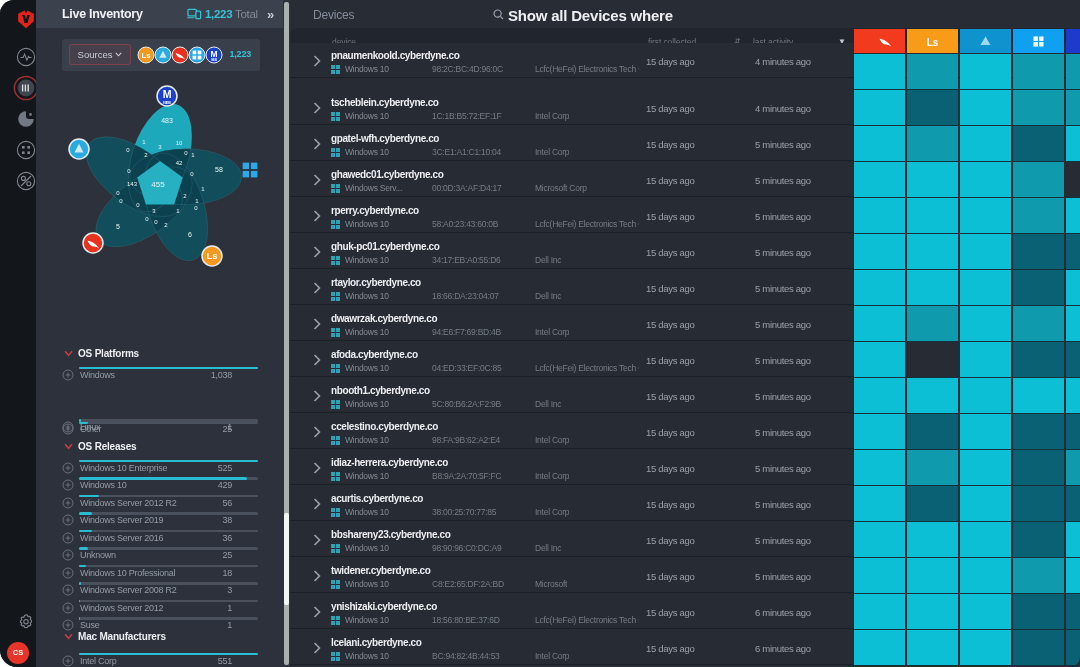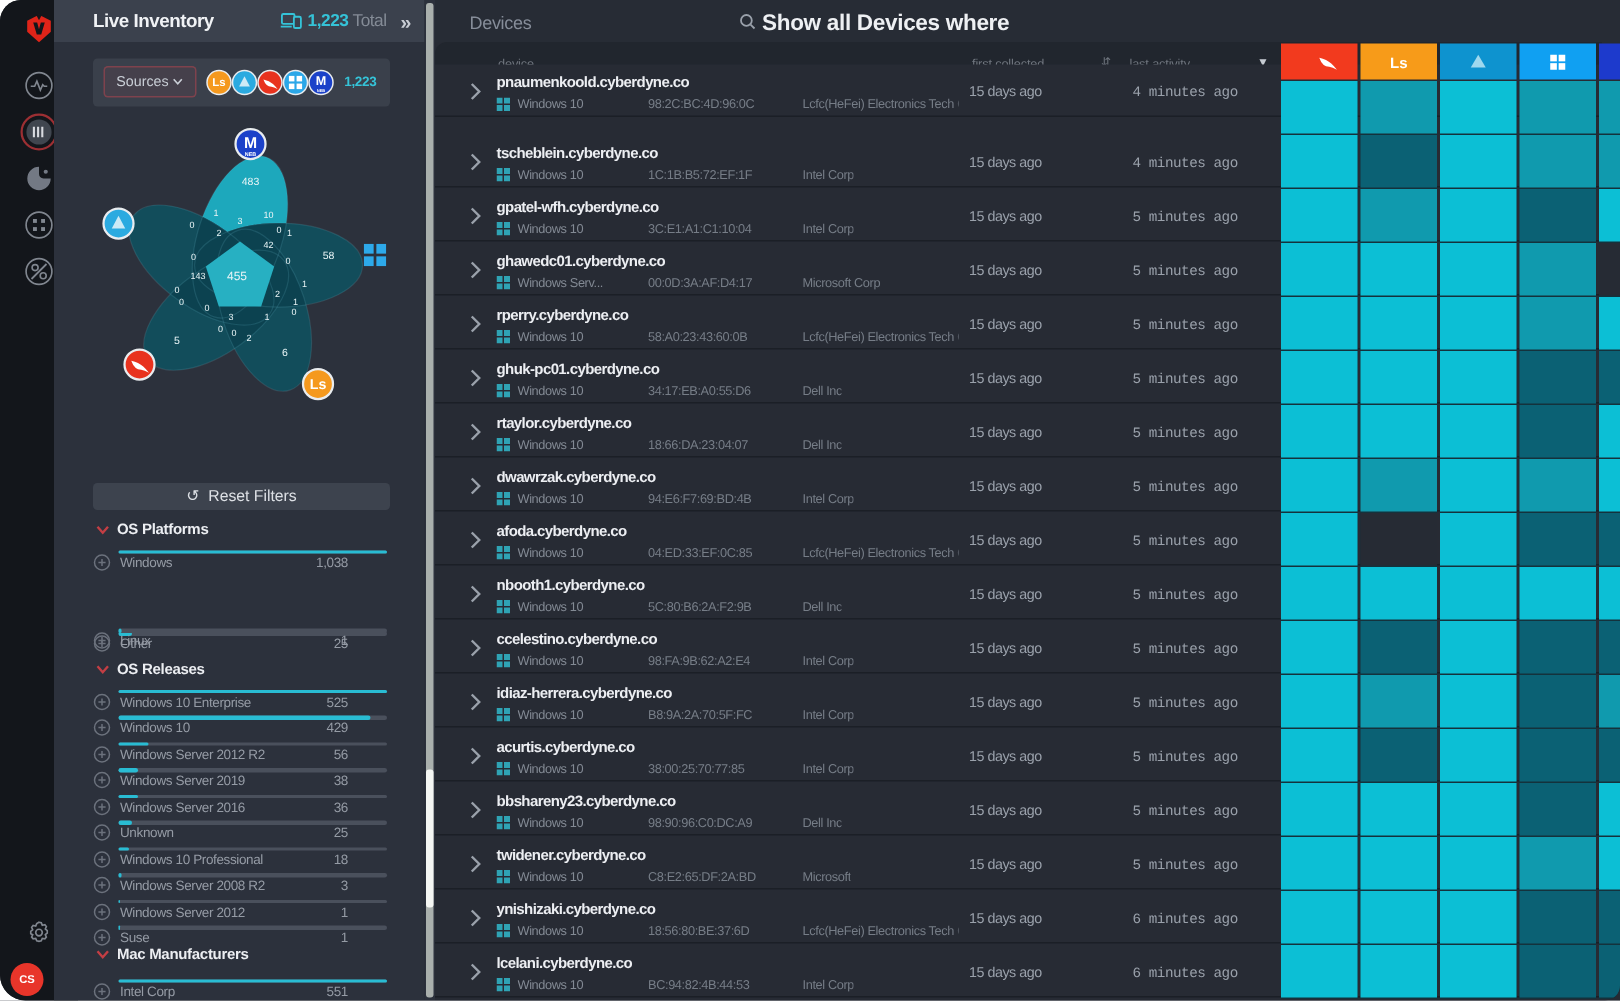--- a/index.html
+++ b/index.html
@@ -38,21 +38,21 @@
 .thead { position:absolute; left:0; top:28px; width:778px; height:26px; background:#21262e; border-radius:8px 0 0 0; }
 .thead span { position:absolute; top:9px; font-size:8.5px; color:#70767f; letter-spacing:-0.1px; }
 .trow { position:absolute; left:0; width:790px; height:35px; background:#272b34; border-bottom:1px solid #1b1f26; }
 .chev { position:absolute; left:23px; top:12px; }
 .dname { position:absolute; left:41px; top:7px; font-size:10px; font-weight:bold; color:#eceef2; letter-spacing:-0.4px; }
 .dsub { position:absolute; left:41px; top:21px; font-size:8.5px; color:#838a94; letter-spacing:-0.25px; display:flex; align-items:center; }
 .osn { width:87px; display:inline-block; overflow:hidden; white-space:nowrap; }
 .mac { width:103px; display:inline-block; color:#767d87; overflow:hidden; white-space:nowrap; }
 .mfr { display:inline-block; color:#767d87; max-width:104px; overflow:hidden; white-space:nowrap; }
 .fc { position:absolute; left:356px; top:13px; font-size:9.5px; color:#9aa1ab; letter-spacing:-0.3px; }
-.la { position:absolute; left:465px; top:13px; font-size:9.5px; color:#9aa1ab; letter-spacing:-0.3px;font-family:Liberation Mono, monospace; }
+.la { position:absolute; left:465px; top:13px; font-size:9.5px; color:#9aa1ab; letter-spacing:-0.3px; }
 .hcol { position:absolute; top:29px; width:51px; height:24px; }
 .hcolcells { position:absolute; top:54px; width:51px; background:#14323c; font-size:0; }
 .hc { width:51px; height:35px; margin-bottom:1px; }
 .dsub svg { flex:0 0 auto; }
 </style></head>
 <body>
 <div class="app">
 <div class="main">
   <div class="topbar">
     <div class="mtitle">Devices</div>
@@ -711,21 +711,20 @@
         <path d="M43 71.8 L47.5 80.4 L38.5 80.4 Z" fill="#cdeaf6"></path>
         <rect x="206.62" y="90.62" width="6.4799999999999995" height="6.4799999999999995" fill="#2da9ea"></rect>
         <rect x="214.9" y="90.62" width="6.4799999999999995" height="6.4799999999999995" fill="#2da9ea"></rect>
         <rect x="206.62" y="98.9" width="6.4799999999999995" height="6.4799999999999995" fill="#2da9ea"></rect>
         <rect x="214.9" y="98.9" width="6.4799999999999995" height="6.4799999999999995" fill="#2da9ea"></rect>
         <circle cx="57" cy="171" r="10" fill="#e8321e" stroke="#e9ecef" stroke-width="1.5"></circle>
         <path d="M51.5 168.5 q5.0 1.2 8.0 3.8 q2.0 1.7999999999999998 3.8 4.2 q-3.0 -1.7999999999999998 -5.2 -2.0 q-4.5 -0 -6.6000000000000005 -6.0" fill="#fff"></path>
         <circle cx="176" cy="184" r="10" fill="#f5991e" stroke="#e9ecef" stroke-width="1.5"></circle>
         <text x="176" y="187" font-size="9.5" font-weight="bold" fill="#fff" text-anchor="middle">Ls</text>
       </svg>
-  <div class="resetbtn">↺&nbsp; Reset Filters</div>
   <div class="fsec" style="top:348.0px"><svg width="9" height="7" viewBox="0 0 9 7" style="margin-right:5px">
           <path d="M1 1.2l3.5 4L8 1.2" fill="none" stroke="#c33e44" stroke-width="1.6"></path>
         </svg>OS Platforms</div>
   <div class="frow" style="top:366.5px">
 <svg class="plus" width="12" height="12" viewBox="0 0 12 12">
           <circle cx="6" cy="6" r="5" fill="none" stroke="#6b717c" stroke-width="1"></circle>
           <path d="M6 3.6v4.8M3.6 6h4.8" stroke="#6b717c" stroke-width="1"></path>
         </svg>
 <div class="ftrack">
           <div class="ffill" style="width:100%"></div>

